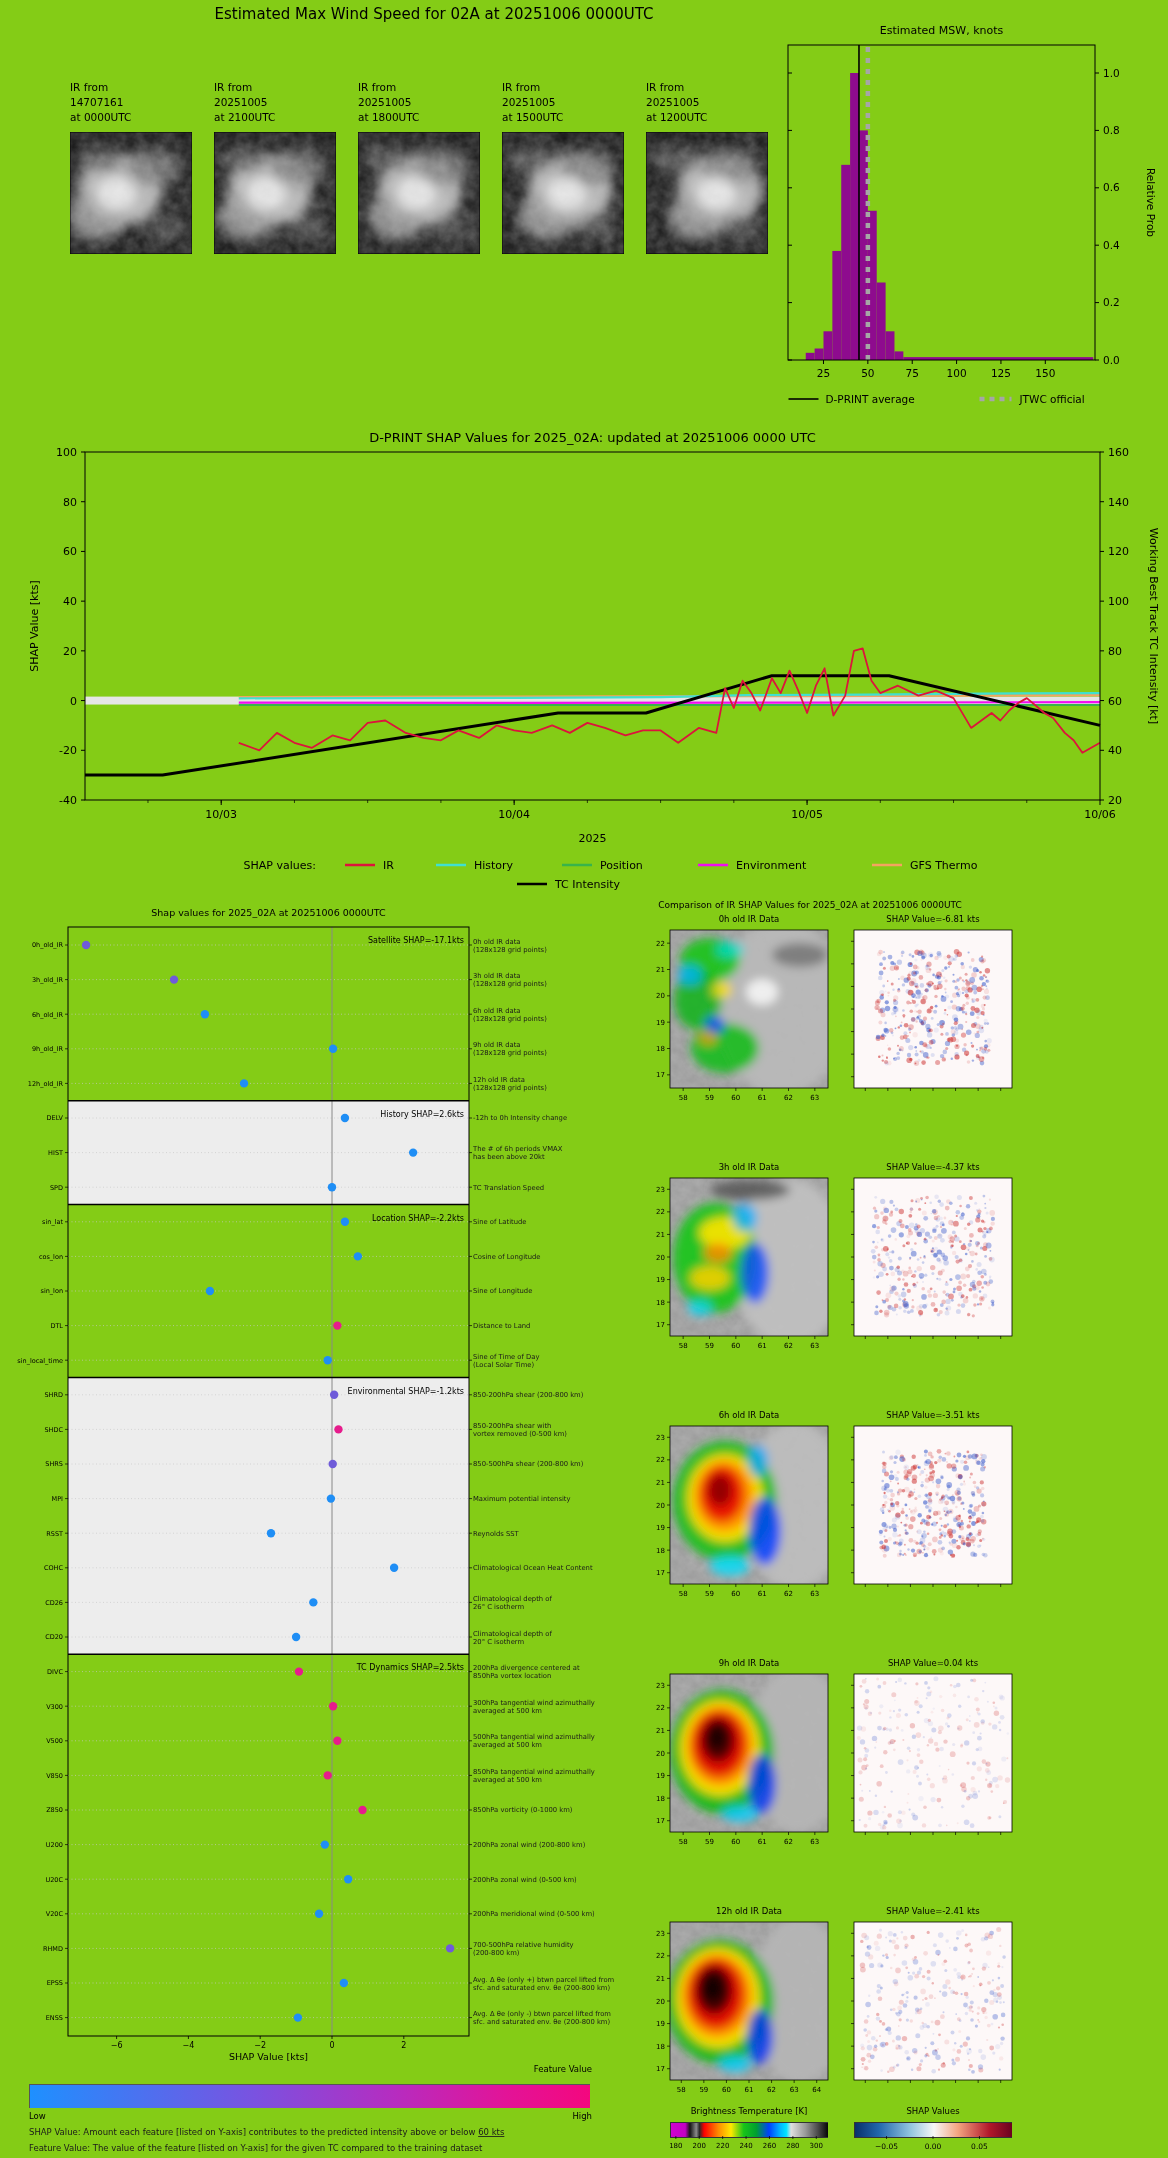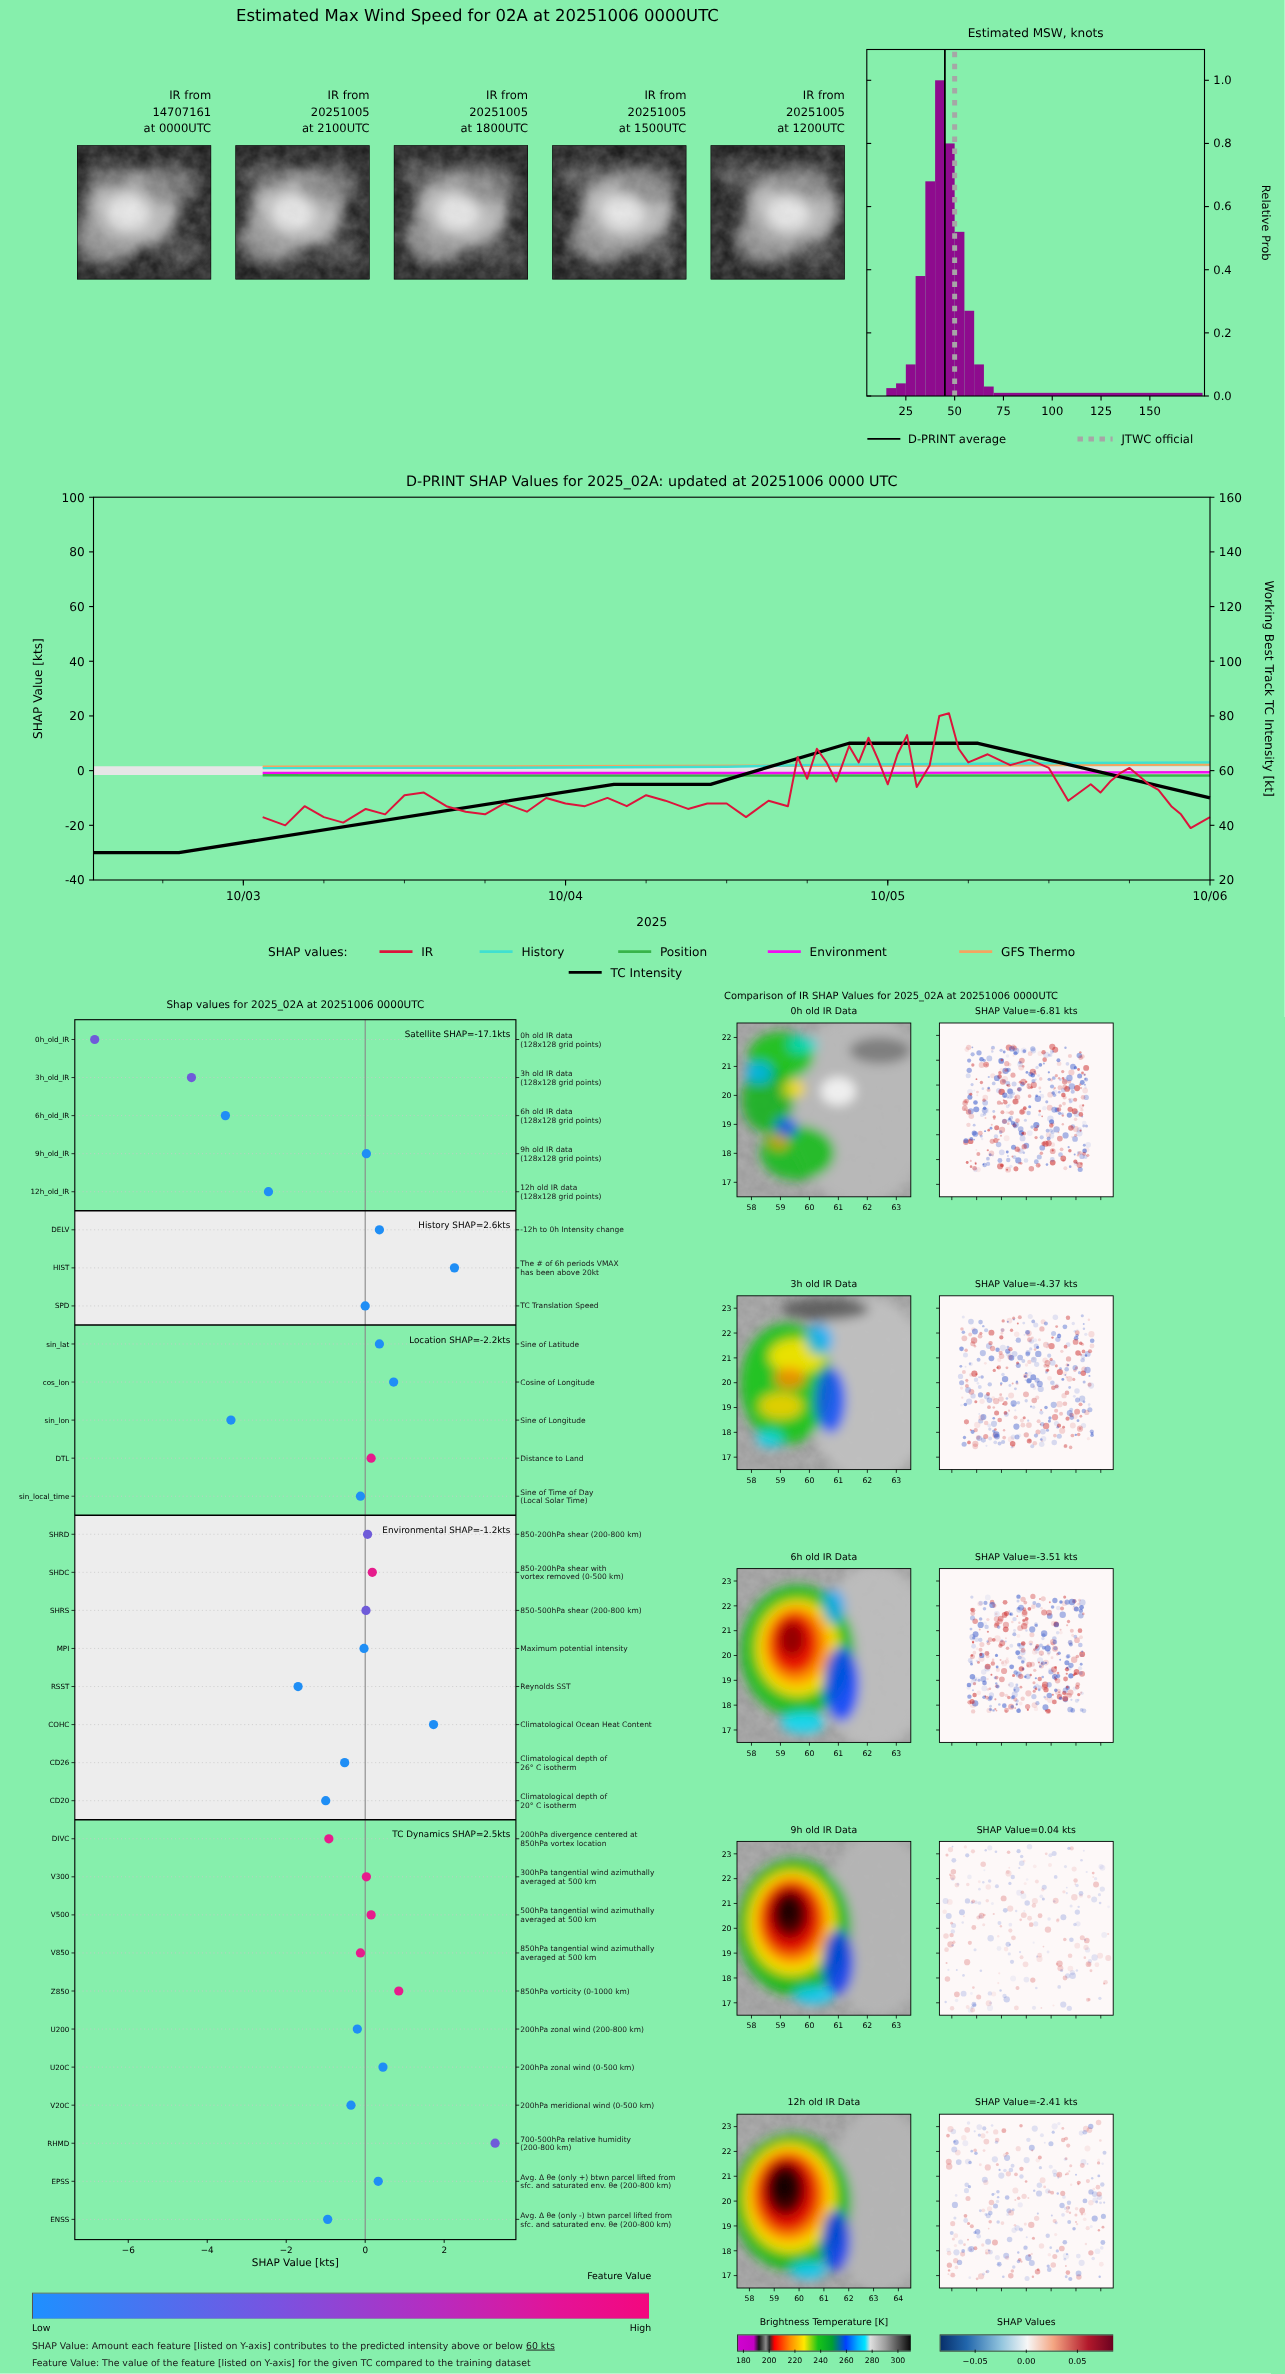--- a/index.html
+++ b/index.html
@@ -1,20 +1,20 @@
 <!DOCTYPE html>
 <html><head>
 <meta charset="utf-8">
 <style>
   html,body{margin:0;padding:0;background:#ffffff;}
-  .fig{position:relative;width:1168px;height:2158px;background:#86efac;
+  .fig{position:relative;width:1168px;height:2158px;background:#84cc16;
        font-family:"DejaVu Sans", sans-serif;color:#000;overflow:hidden;}
   .abs{position:absolute;}
   .top-title{width:1168px;top:5px;left:-150px;text-align:center;font-size:15px;}
-  .thumb-label{font-size:10.5px;text-align:right;line-height:15px;}
+  .thumb-label{font-size:10.5px;text-align:left;line-height:15px;}
   svg{display:block;}
 </style>
 </head>
 <body>
 
 <div class="fig">
   <div class="abs top-title">Estimated Max Wind Speed for 02A at 20251006 0000UTC</div>
   <div id="thumbs" class="abs" style="left:0;top:0;">
       <div class="abs" style="left: 70px; top: 80px; width: 122px;">
         <div class="thumb-label">

